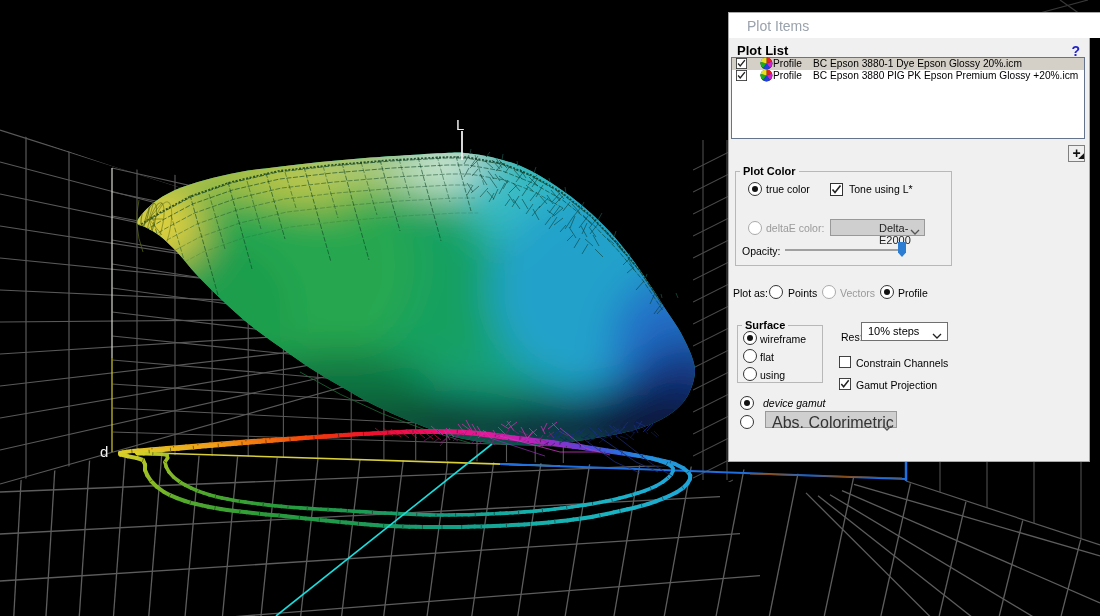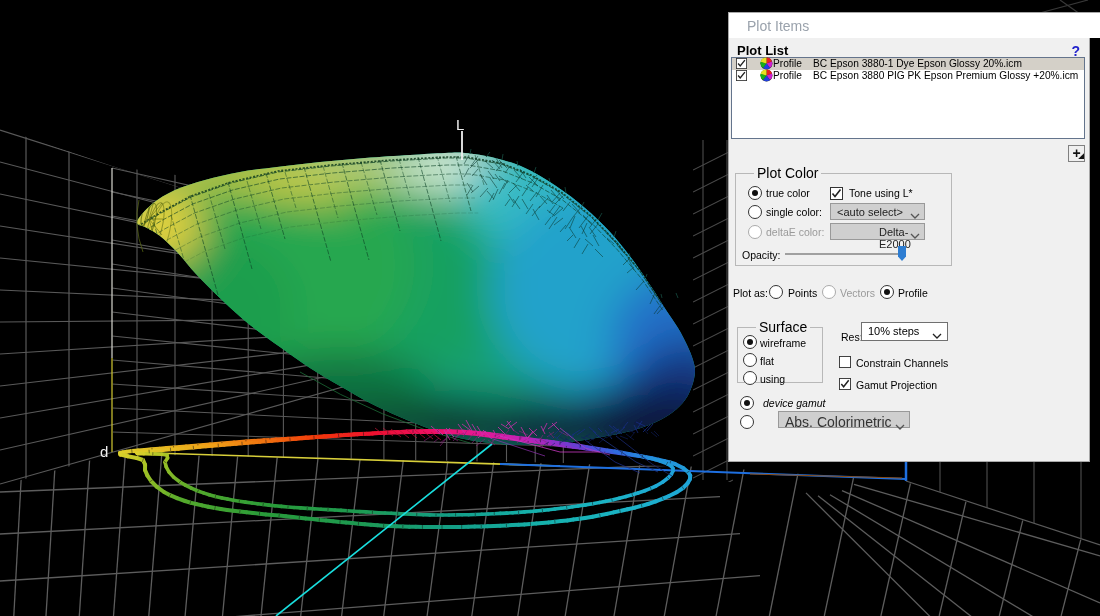--- a/index.html
+++ b/index.html
@@ -14,21 +14,21 @@
 .row{position:relative;height:12px;font-size:10.2px;white-space:nowrap;}
 .row.hl{background:#d4d0c8;}
 .cb{position:absolute;left:4px;top:0px;}
 .cb svg{width:11px;height:11px;}
 .wheel{position:absolute;left:28px;top:-1px;}
 .ptxt{position:absolute;left:41px;top:0px;color:#000;}
 .ftxt{position:absolute;left:81px;top:0px;color:#000;}
 #plusbtn{position:absolute;left:339px;top:107px;width:17px;height:17px;border:1px solid #808080;background:#efefef;font-size:14px;font-weight:bold;text-align:center;line-height:14px;color:#111;}
 #plustri{position:absolute;right:0px;bottom:-2px;font-size:7px;color:#111;}
 fieldset{border:1px solid #b8b8b8;}
-legend{font-size:14px;color:#000;padding:0 3px;margin-left:18px;}
+legend{font-size:11px;color:#000;padding:0 3px;margin-left:4px;font-weight:bold;}
 #plotcolor{position:absolute;left:6px;top:127px;width:217px;height:101px;}
 .prow{position:absolute;left:12px;width:200px;height:16px;}
 .radio{position:absolute;left:0;top:0px;width:14px;height:14px;border-radius:50%;border:1.5px solid #333;background:#fff;}
 .radio.sel::after{content:"";position:absolute;left:50%;top:50%;transform:translate(-50%,-50%);width:6px;height:6px;border-radius:50%;background:#111;}
 .radio.dis{border-color:#aaa;}
 .lbl{position:absolute;left:18px;top:1px;font-size:10.5px;color:#000;}
 .lbl.dis2,.lbl2.dis2{color:#9a9a9a;}
 .chk{position:absolute;top:0;}
 .dd{position:absolute;top:-2px;height:17px;font-size:11px;padding:2px 0 0 6px;}
 .dd.gray{background:#cfcfcf;border:1px solid #999;color:#222;}
@@ -1008,27 +1008,20 @@
         <legend>Plot Color</legend>
       <div class="prow" style="top:5px;">
         <span class="radio sel"></span>
           <span class="lbl">true color</span>
         <span class="chk" style="left:82px;"><svg width="13" height="13" viewBox="0 0 13 13">
               <rect x="0.5" y="0.5" width="12" height="12" fill="#fff" stroke="#333"></rect>
               <path d="M2.5 6.5 L5 9.5 L10.5 2.5" stroke="#222" stroke-width="1.6" fill="none"></path>
             </svg></span>
         <span class="lbl" style="left:101px;">Tone using L*</span>
       </div>
-      <div class="prow" style="top:24px;">
-        <span class="radio"></span>
-          <span class="lbl">single color:</span>
-        <span class="dd gray" style="left:82px;width:95px;">&lt;auto select&gt;<span class="chev"><svg width="10" height="6" viewBox="0 0 10 6">
-                <path d="M1 1 L5 5 L9 1" stroke="#555" stroke-width="1.3" fill="none"></path>
-              </svg></span></span>
-      </div>
       <div class="prow" style="top:44px;">
         <span class="radio dis"></span>
           <span class="lbl dis2">deltaE color:</span>
         <span class="dd gray" style="left:82px;width:95px;padding-left:48px;">Delta-E2000<span class="chev"><svg width="10" height="6" viewBox="0 0 10 6">
                 <path d="M1 1 L5 5 L9 1" stroke="#555" stroke-width="1.3" fill="none"></path>
               </svg></span></span>
       </div>
       <div class="prow" style="top:67px;">
         <span class="lbl" style="left:-6px;">Opacity:</span>
         <span id="slider-track"></span>
@@ -1063,17 +1056,17 @@
               <path d="M1 1 L5 5 L9 1" stroke="#222" stroke-width="1.3" fill="none"></path>
             </svg></span></span></div>
     <div id="cc"><span class="chk0"><svg width="13" height="13" viewBox="0 0 13 13">
             <rect x="0.5" y="0.5" width="12" height="12" fill="#fff" stroke="#333"></rect>
           </svg></span><span class="clbl">Constrain Channels</span></div>
     <div id="gp"><span class="chk0"><svg width="13" height="13" viewBox="0 0 13 13">
             <rect x="0.5" y="0.5" width="12" height="12" fill="#fff" stroke="#333"></rect>
             <path d="M2.5 6.5 L5 9.5 L10.5 2.5" stroke="#222" stroke-width="1.6" fill="none"></path>
           </svg></span><span class="clbl">Gamut Projection</span></div>
     <div id="dg"><span class="radio sel" style="position:relative;display:inline-block;vertical-align:middle;"></span><span class="clbl" style="margin-left:9px;">device gamut</span></div>
-    <div id="abs"><span class="radio" style="position:relative;display:inline-block;vertical-align:middle;"></span><span class="dd gray" style="position:relative;display:inline-block;margin-left:24px;width:132px;vertical-align:middle;font-size:14px;color:#333;">Abs. Colorimetric<span class="chev"><svg width="10" height="6" viewBox="0 0 10 6">
+    <div id="abs"><span class="radio" style="position:relative;display:inline-block;vertical-align:middle;"></span><span class="dd gray" style="position:relative;display:inline-block;margin-left:11px;width:132px;vertical-align:middle;font-size:16px;color:#333;">Abs. Colorimetric<span class="chev"><svg width="10" height="6" viewBox="0 0 10 6">
               <path d="M1 1 L5 5 L9 1" stroke="#555" stroke-width="1.3" fill="none"></path>
             </svg></span></span></div>
   </div>
 </div>
 
 </body></html>

